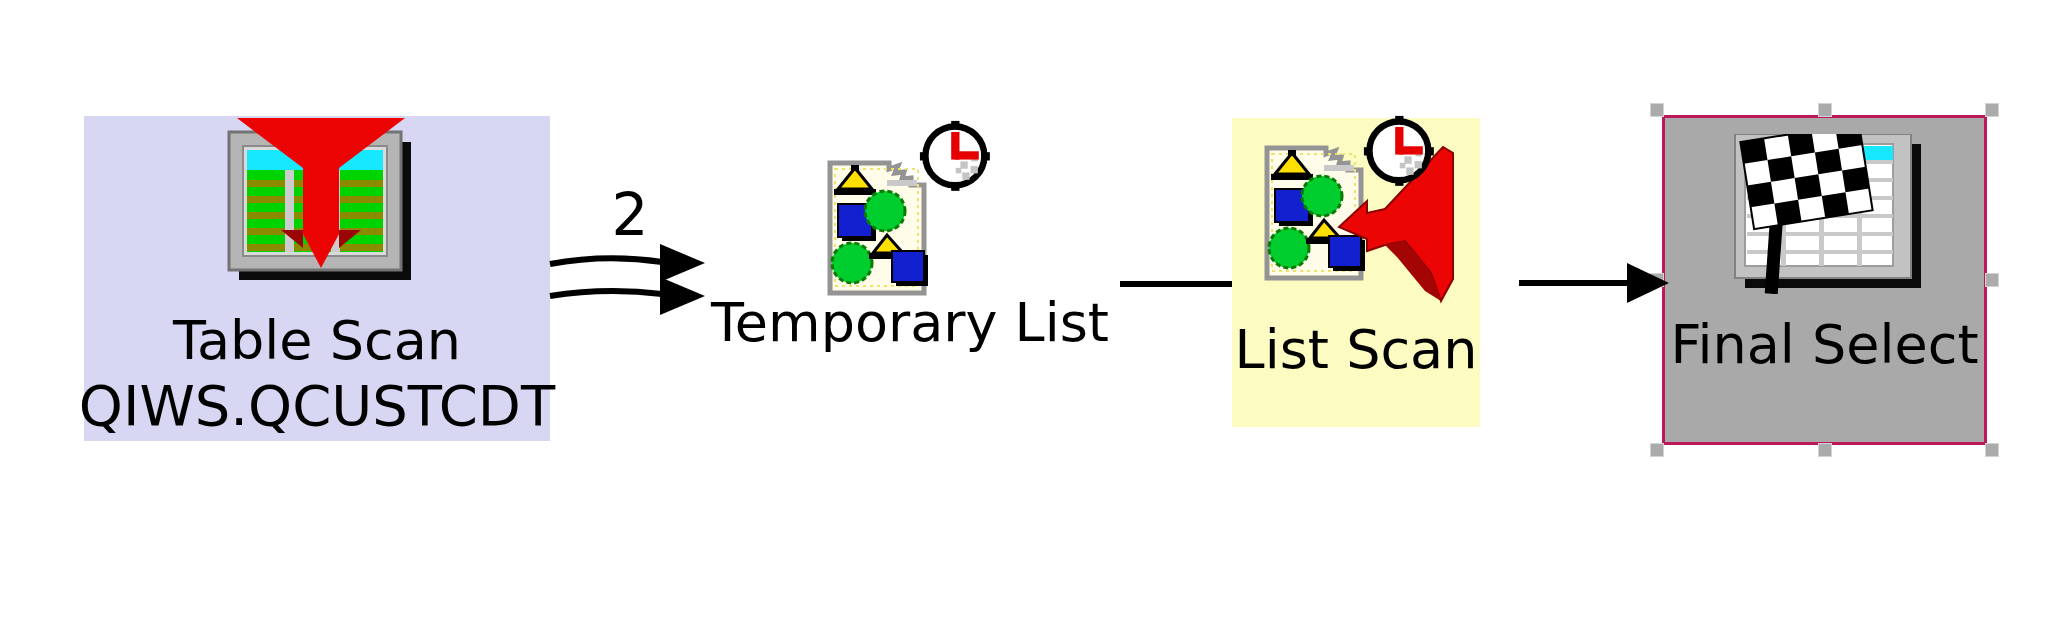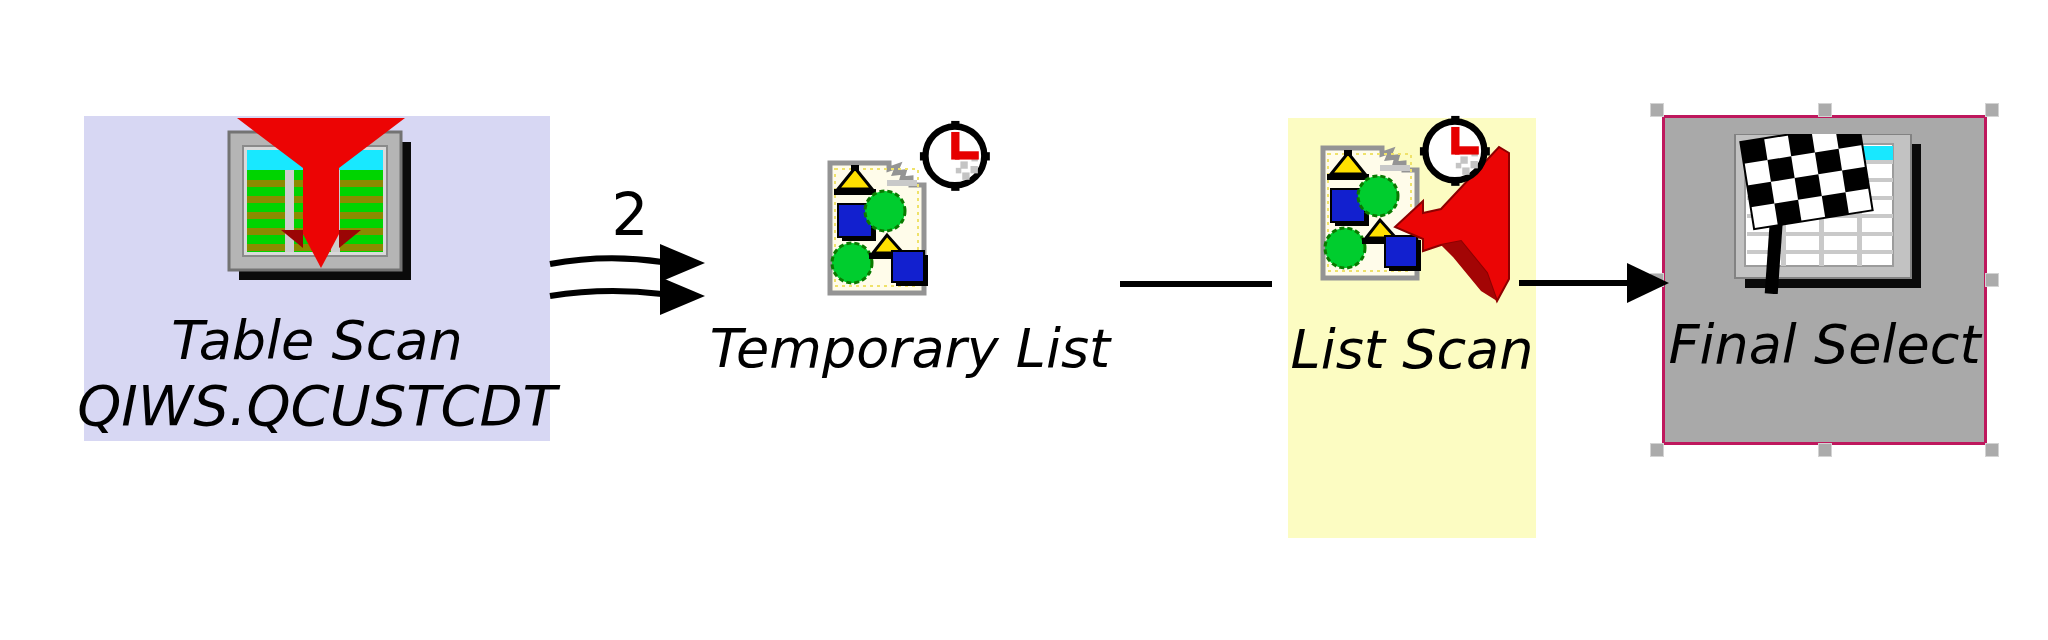--- a/index.html
+++ b/index.html
@@ -1,33 +1,33 @@
 <!DOCTYPE html>
 <html><head>
 <meta charset="utf-8">
 <style>
   html,body{margin:0;padding:0;background:#fff;}
   .canvas{
     position:relative;width:2048px;height:640px;background:#ffffff;overflow:hidden;
     font-family:"DejaVu Sans","Liberation Sans",sans-serif;color:#000;
   }
-  .node{position:absolute;font-style:italic;}
+  .node{position:absolute;}
   .node-caption{
     position:absolute;left:50%;transform:translateX(-50%);
     text-align:center;white-space:nowrap;line-height:1.18;color:#000;
   }
   .cap-line1{display:block;font-size:54px;}
   .cap-line2{display:block;font-size:56px;}
   .single-label{font-size:54px;}
   .icon-svg{position:absolute;display:block;}
   #node-table-scan{left:84px;top:116px;width:466px;height:325px;background:#d7d7f3;}
   #node-table-scan .node-caption{bottom:2px;}
   #node-temporary-list{left:710px;top:117px;width:400px;height:262px;background:transparent;}
-  #node-temporary-list .node-caption{top:200px;}
-  #node-list-scan{left:1288px;top:118px;width:248px;height:420px;background:#fcfcc2;}
+  #node-temporary-list .node-caption{top:174px;}
+  #node-list-scan{left:1232px;top:118px;width:248px;height:309px;background:#fcfcc2;}
   #node-list-scan .node-caption{top:200px;}
   #node-final-select{left:1662px;top:115px;width:325px;height:330px;background:#a9a9a9;border:3px solid #be185d;box-sizing:border-box;}
   #node-final-select .node-caption{top:195px;}
   
   #edge2-group{position:absolute;left:548px;top:186px;width:165px;height:140px;}
   #edge2-label{position:absolute;left:12px;top:0;width:140px;text-align:center;font-size:58px;line-height:1.0;}
   #edge2-arrows{position:absolute;left:0;top:52px;width:160px;height:84px;}
   #connector-1{position:absolute;left:1120px;top:281px;width:152px;height:6px;background:#000;}
   #connector-2{position:absolute;left:1519px;top:261px;width:152px;height:44px;z-index:5;}
   

